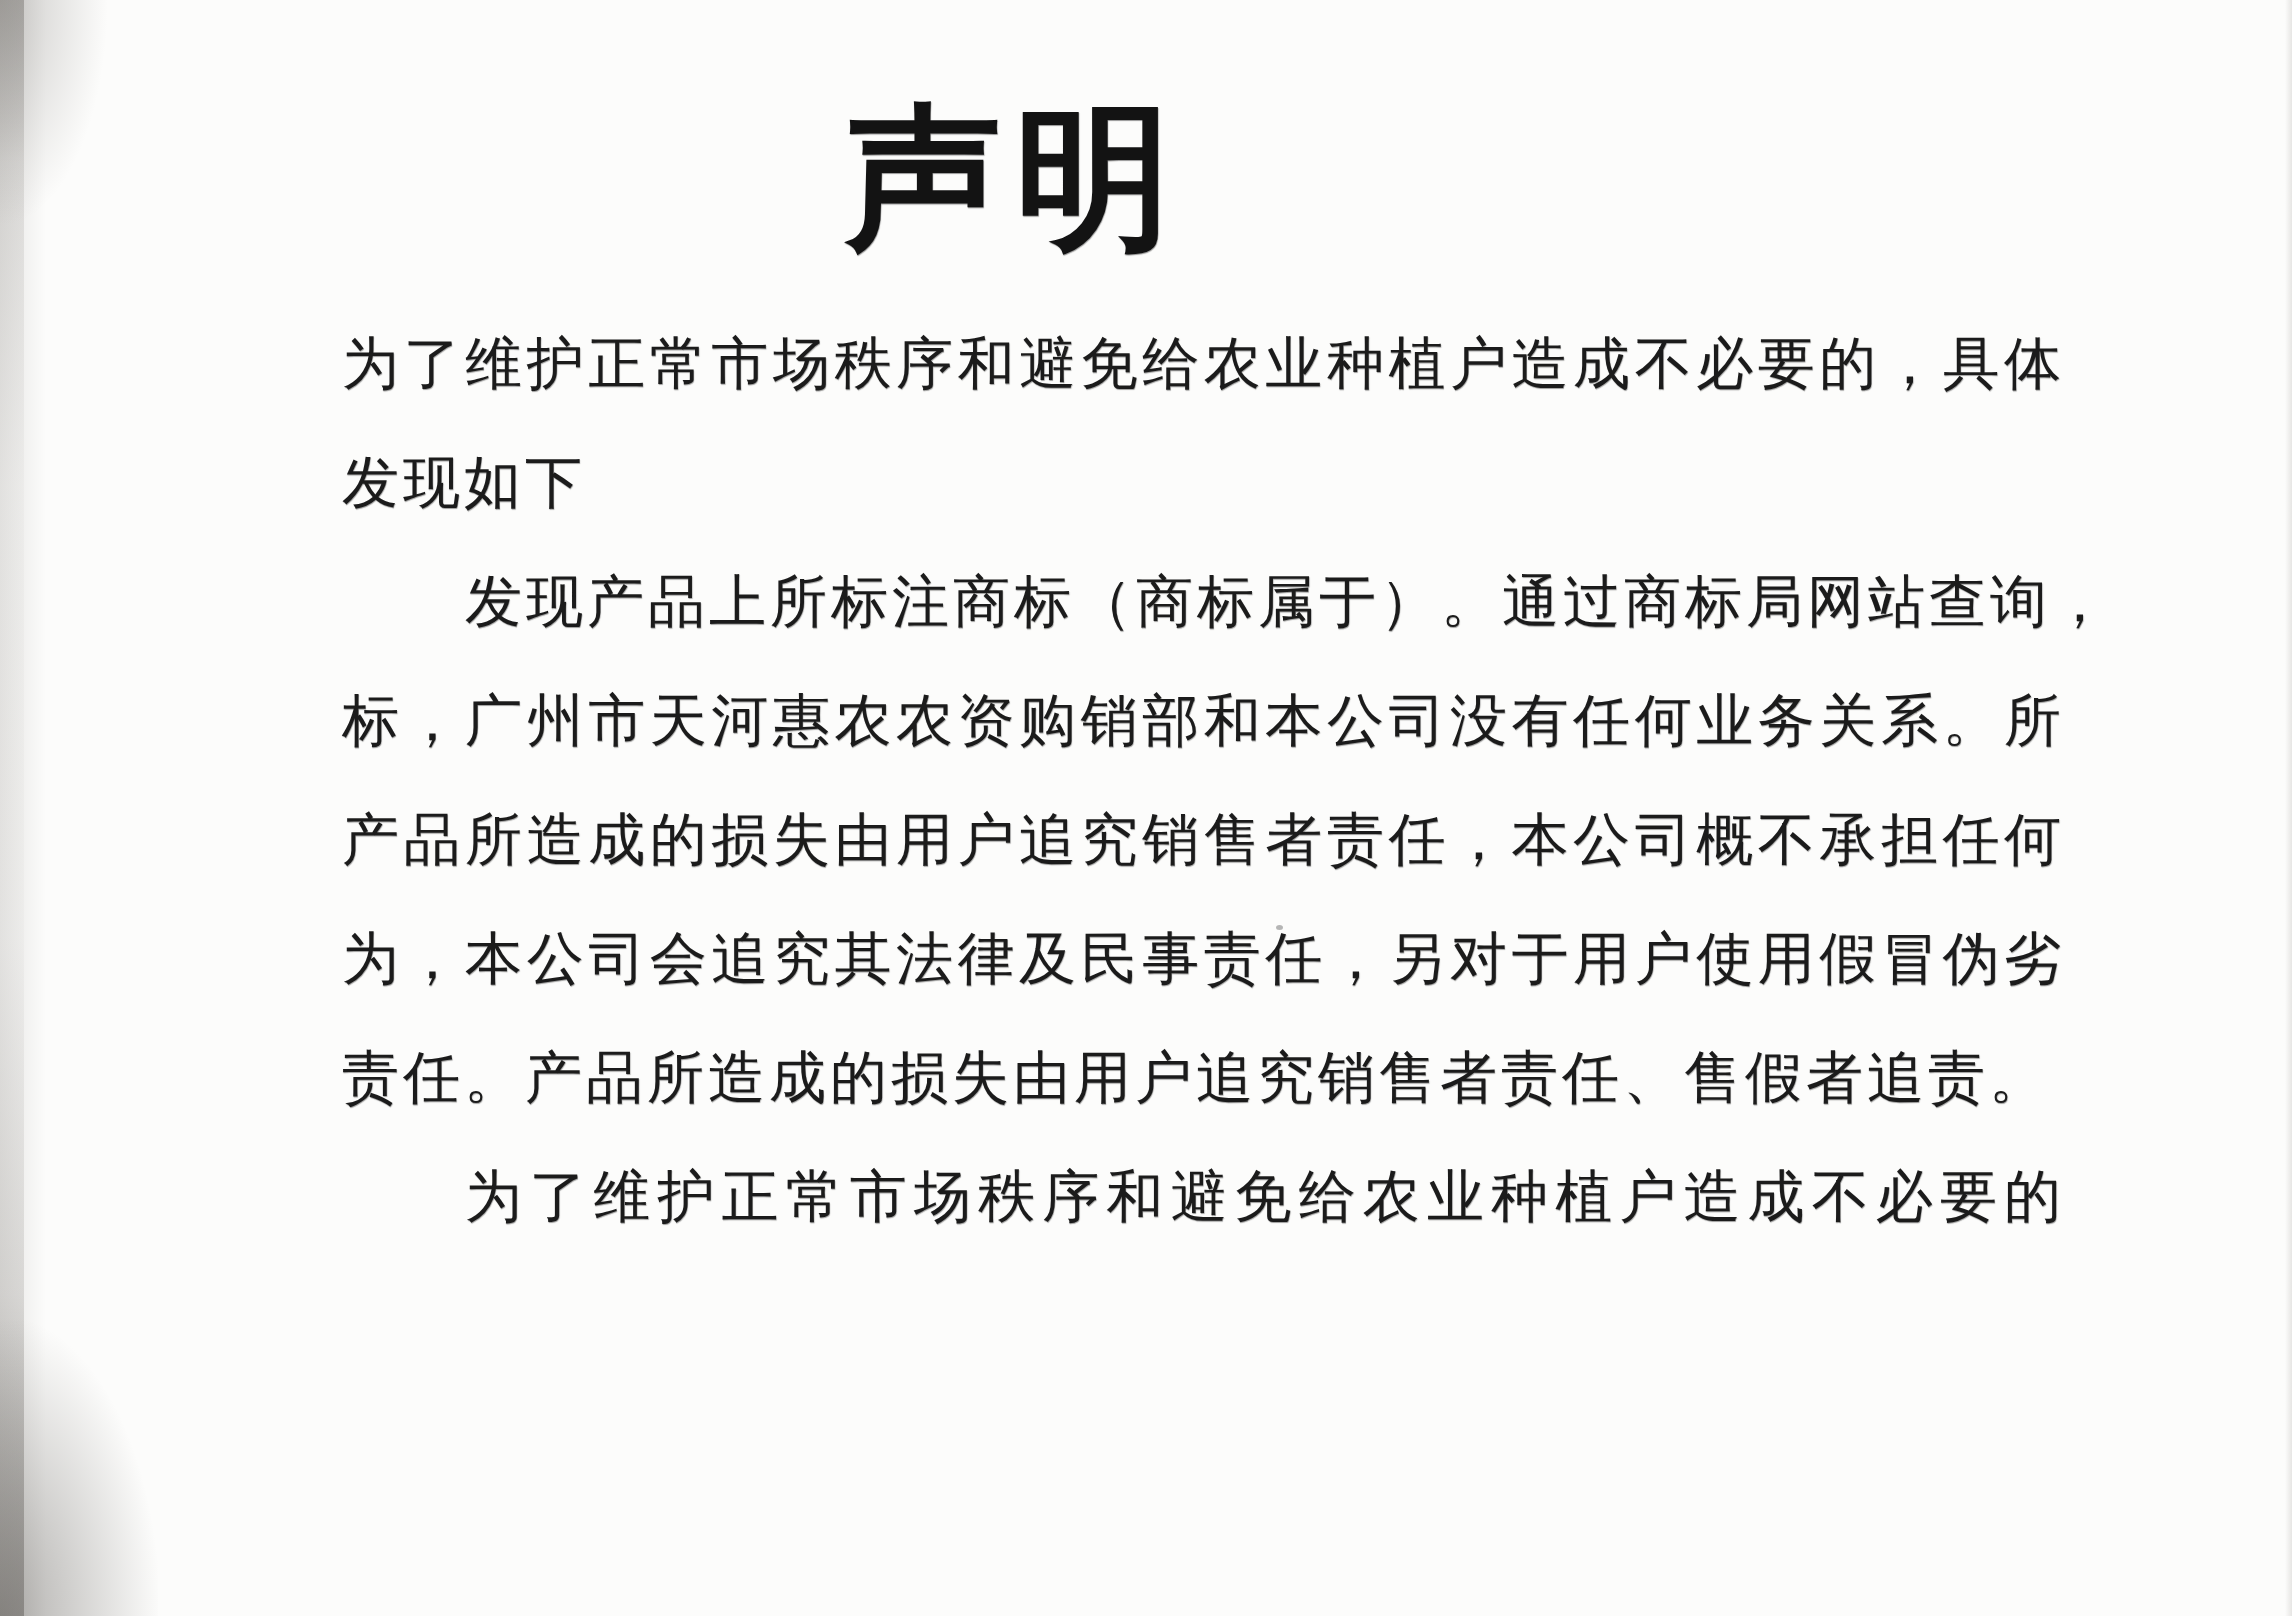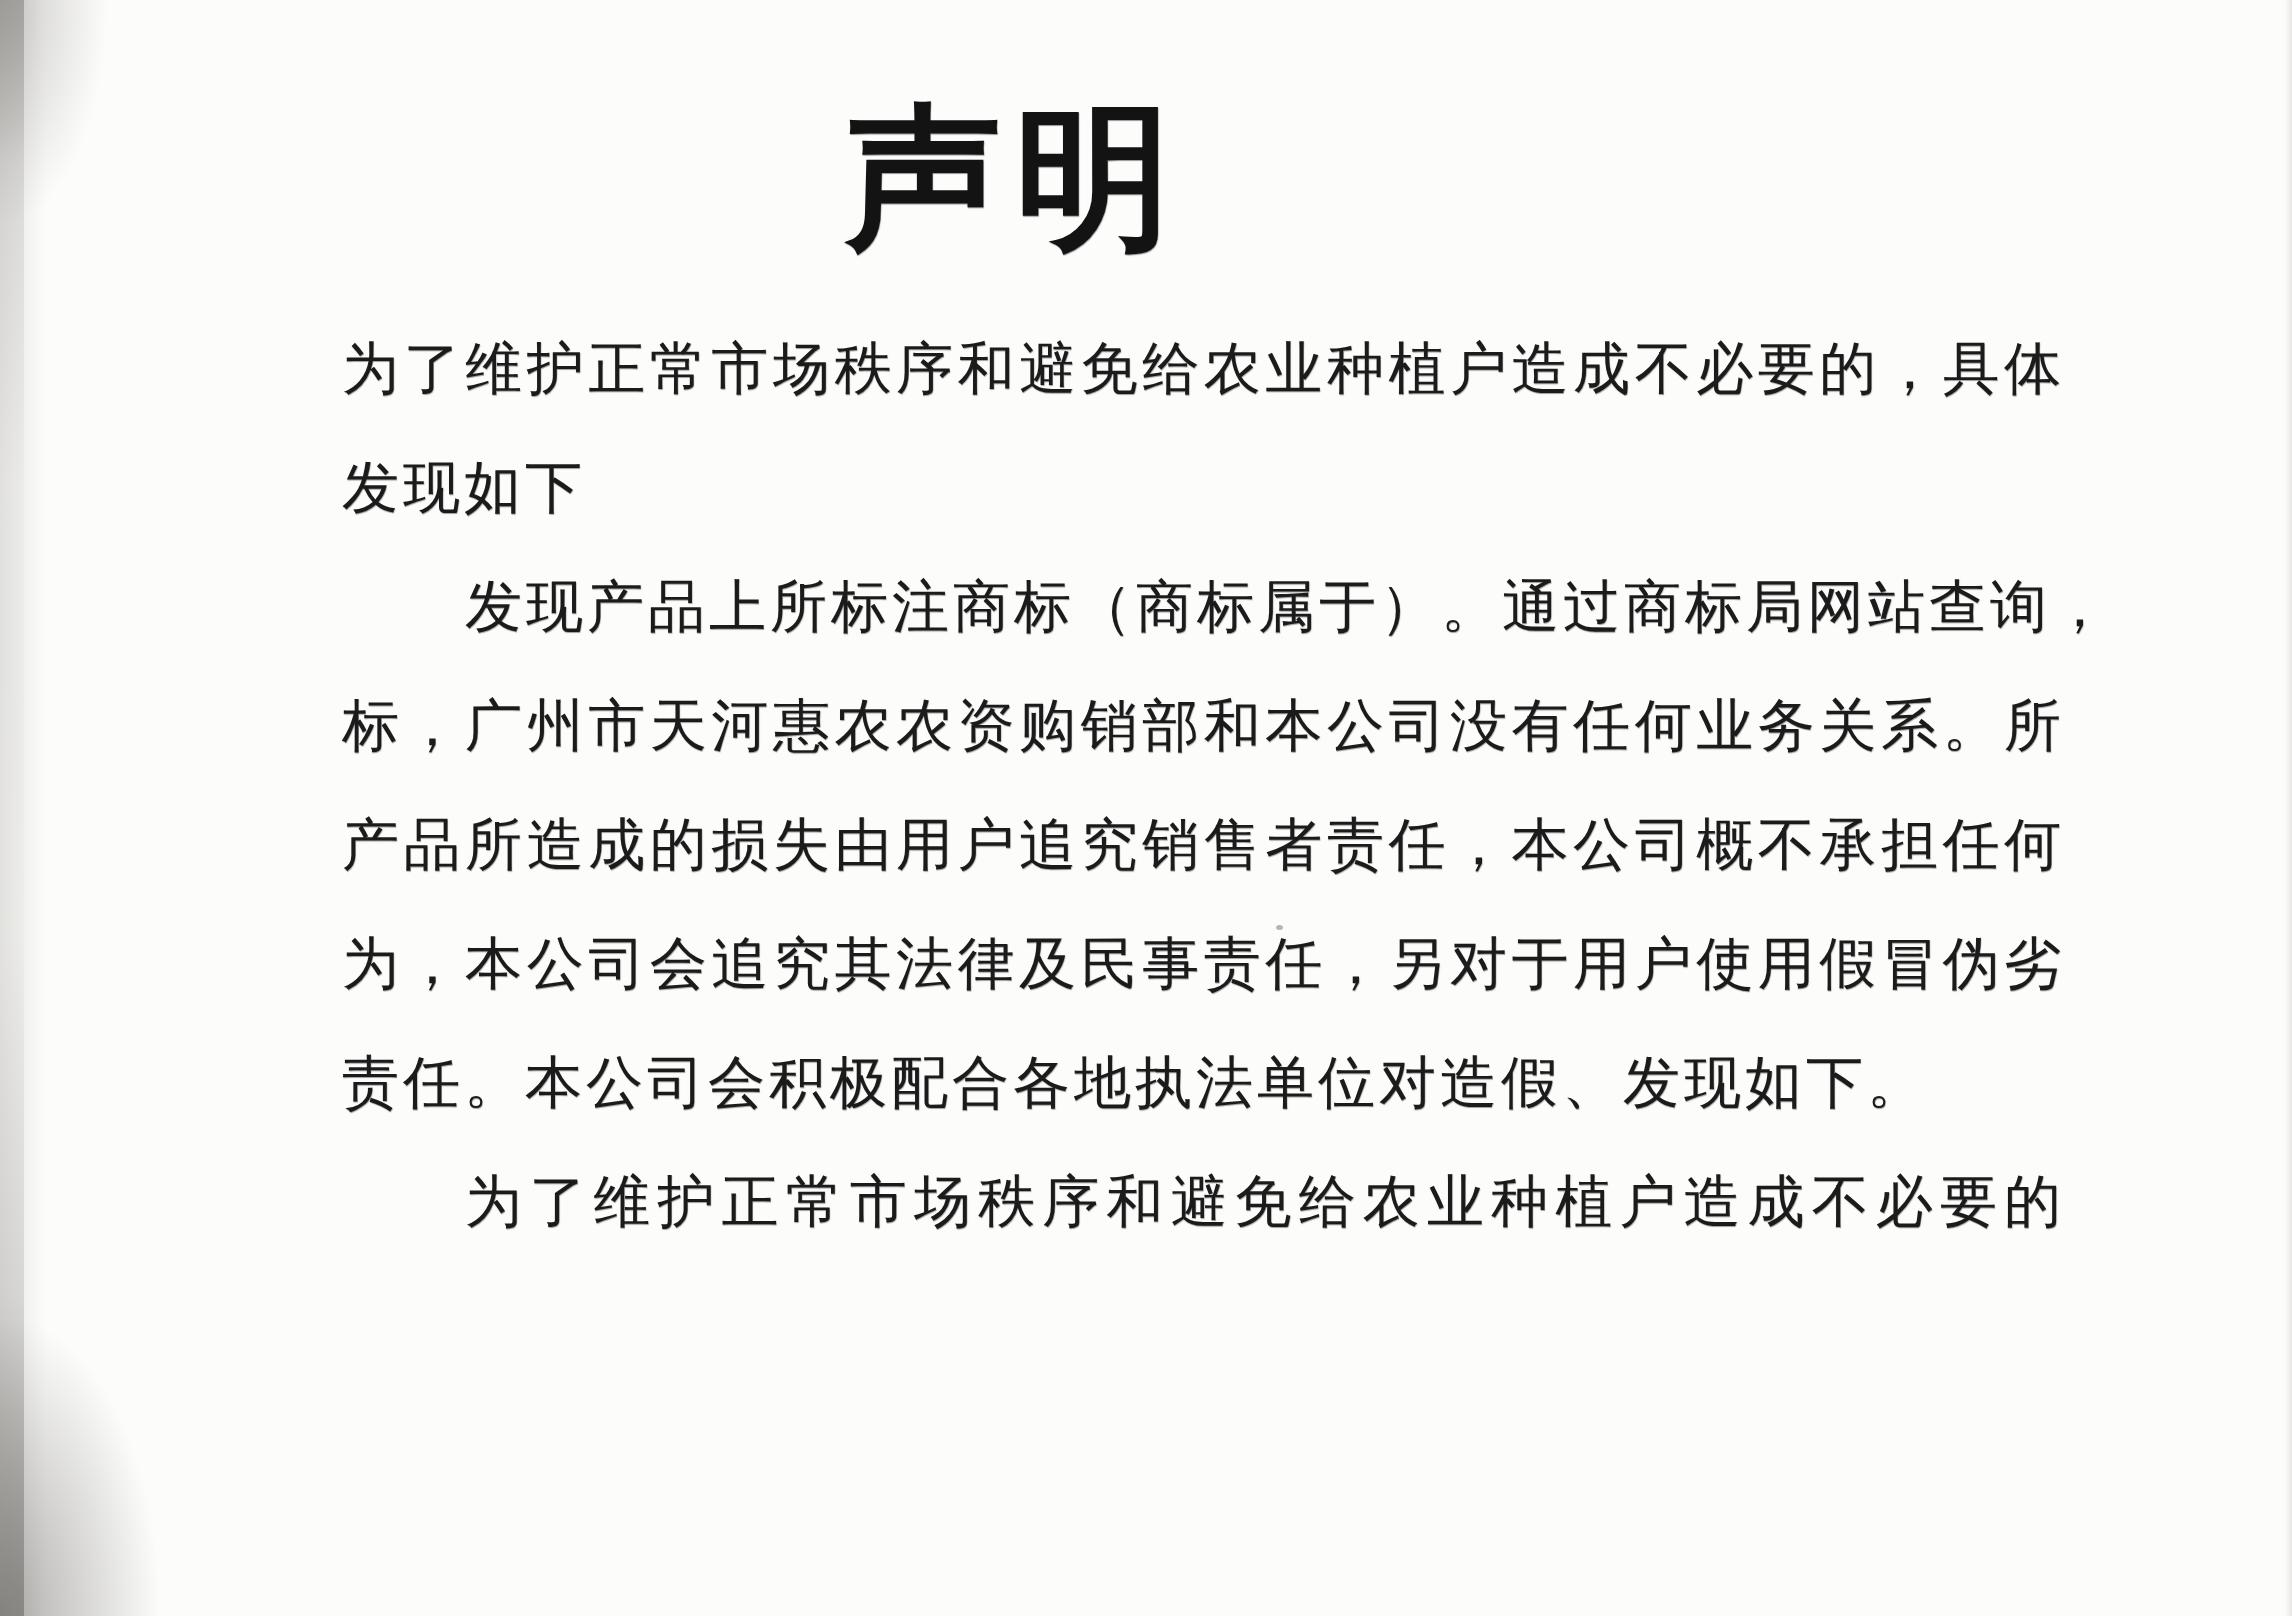--- a/index.html
+++ b/index.html
@@ -4,21 +4,21 @@
 <style>
   * { margin: 0; padding: 0; box-sizing: border-box; }
   html, body { background: #ffffff; }
 
   .page {
     position: relative;
     width: 2293px;
     height: 1617px;
     background: #fcfcfb;
     overflow: hidden;
-    font-family: Liberation Sans, sans-serif;
+    font-family: Liberation Mono, monospace;
   }
 
   
   .edge-left {
     position: absolute; left: 0; top: 0; width: 24px; height: 100%;
     background: linear-gradient(to bottom,
       rgba(125,122,118,0.55) 0%,
       rgba(165,162,158,0.28) 10%,
       rgba(205,203,200,0.12) 30%,
       rgba(205,203,200,0.10) 58%,
@@ -96,18 +96,18 @@
 
   <h1 class="title">声明</h1>
 
   <div class="body-block">
     <div class="line justify">为了维护正常市场秩序和避免给农业种植户造成不必要的，具体</div>
     <div class="line left">发现如下</div>
     <div class="line justify indent">发现产品上所标注商标（商标属于）。通过商标局网站查询，</div>
     <div class="line justify">标，广州市天河惠农农资购销部和本公司没有任何业务关系。所</div>
     <div class="line justify">产品所造成的损失由用户追究销售者责任，本公司概不承担任何</div>
     <div class="line justify">为，本公司会追究其法律及民事责任，另对于用户使用假冒伪劣</div>
-    <div class="line left">责任。本公司会积极配合各地执法单位对造假、发现如下。</div>
+    <div class="line left">责任。产品所造成的损失由用户追究销售者责任、售假者追责。</div>
     <div class="line justify indent">为了维护正常市场秩序和避免给农业种植户造成不必要的</div>
   </div>
 
 </div>
 
 
 </body></html>

